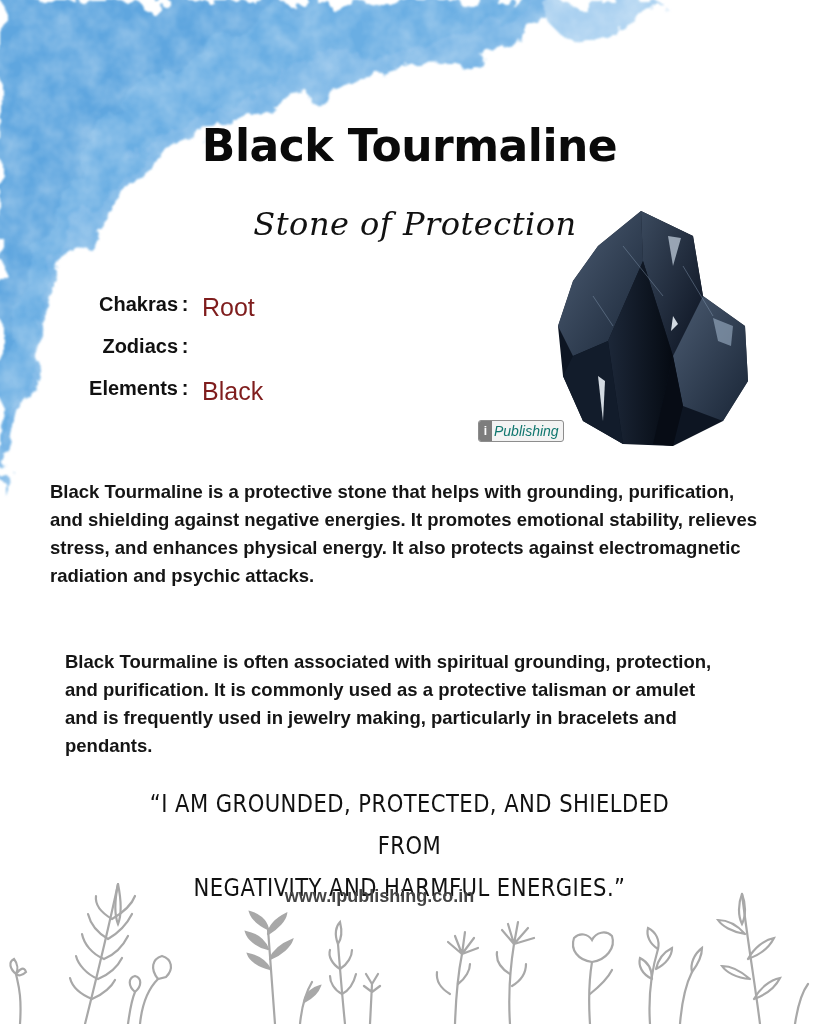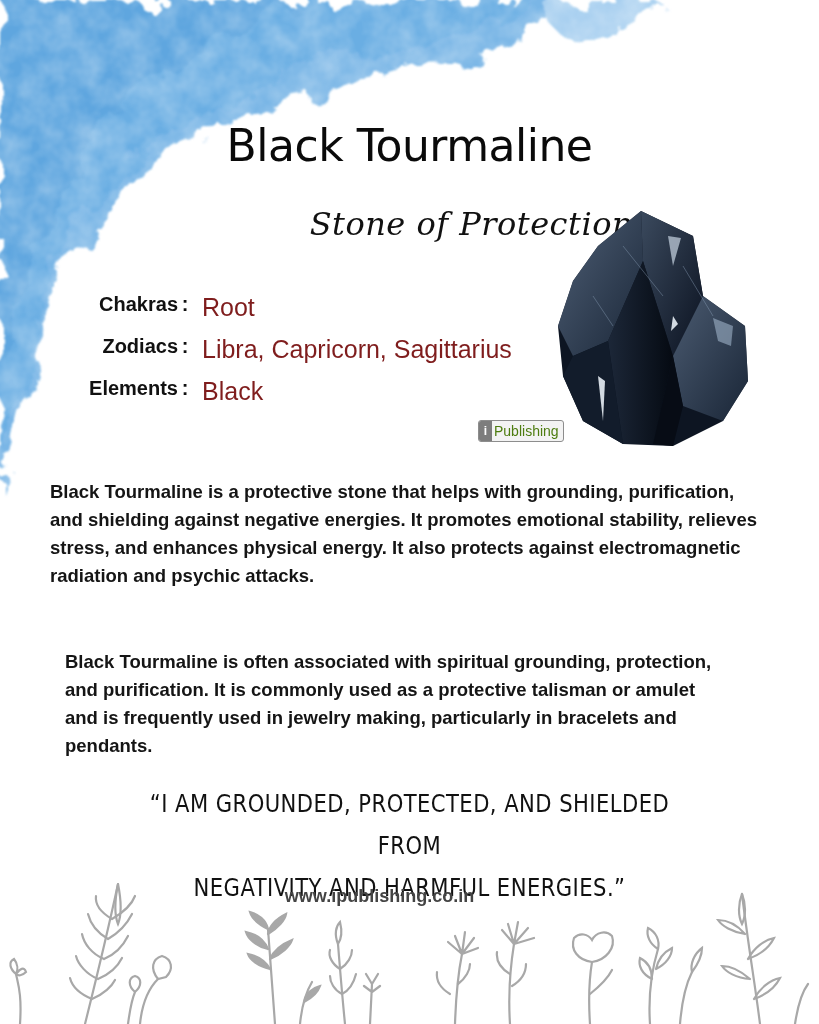--- a/index.html
+++ b/index.html
@@ -5,44 +5,44 @@
   html, body { margin: 0; padding: 0; }
   body {
     width: 819px; height: 1024px; overflow: hidden; position: relative;
     background: #ffffff;
     font-family: "Liberation Sans", sans-serif;
     color: #111;
   }
   .watercolor { position: absolute; left: 0; top: 0; width: 819px; height: 520px; z-index: 0; }
   .title {
     position: absolute; left: 0; width: 819px; top: 120px; text-align: center;
-    font-family: "DejaVu Sans", sans-serif; font-weight: normal; font-size: 44px;
+    font-family: "DejaVu Sans", sans-serif; font-weight: bold; font-size: 44px;
     letter-spacing: -0.5px; color: #0a0a0a; z-index: 2; margin: 0;
   }
   .subtitle {
-    position: absolute; left: 163px; width: 470px; top: 205px; text-align: right;
+    position: absolute; left: 180px; width: 470px; top: 205px; text-align: center;
     font-family: "DejaVu Serif", serif; font-style: italic; font-size: 32px;
     font-weight: normal; color: #111; z-index: 2; letter-spacing: 0.5px;
   }
   .props { position: absolute; left: 40px; top: 293px; z-index: 2; }
   .prop-row { display: flex; align-items: flex-start; height: 42px; }
   .prop-label {
     width: 138px; text-align: right; font-weight: bold; font-size: 20px; color: #111;
   }
   .prop-colon { width: 14px; text-align: center; font-weight: bold; font-size: 20px; }
   .prop-value { padding-left: 10px; font-size: 25px; color: #7f1d1d; }
   .gem { position: absolute; left: 553px; top: 206px; z-index: 2; }
   .watermark {
     position: absolute; left: 478px; top: 420px; z-index: 3; display: flex;
     border: 1.5px solid #8d8d8d; border-radius: 3px; background: #f3f3f3;
     height: 20px; align-items: center; overflow: hidden;
   }
   .wm-i { background: #7d7d7d; color: #fff; font-size: 12px; width: 13px; height: 20px;
     display: flex; align-items: center; justify-content: center; font-weight: bold; }
-  .wm-text { color: #4d7c0f; font-size: 14px; padding: 0 4px 0 2px; }
+  .wm-text { color: #0f766e; font-size: 14px; padding: 0 4px 0 2px; font-style: italic; }
   .para {
     position: absolute; left: 50px; width: 719px; text-align: left;
     font-family: "Liberation Sans", sans-serif; font-weight: bold; font-size: 18.5px;
     line-height: 28px; color: #151515; z-index: 2; margin: 0;
   }
   .p1 { top: 478px; }
   .p2 { top: 648px; left: 65px; width: 659px; }
   .affirm {
     position: absolute; left: 80px; width: 659px; top: 783px; text-align: center;
     font-family: "DejaVu Sans", sans-serif; font-size: 24px; line-height: 42px;
@@ -84,21 +84,20 @@
 
 <div class="props">
   <div class="prop-row">
     <span class="prop-label">Chakras</span>
     <span class="prop-colon">:</span>
     <span class="prop-value">Root</span>
   </div>
   <div class="prop-row">
     <span class="prop-label">Zodiacs</span>
     <span class="prop-colon">:</span>
-    <span class="prop-value">Libra, Capricorn, Sagittarius</span>
   </div>
   <div class="prop-row">
     <span class="prop-label">Elements</span>
     <span class="prop-colon">:</span>
     <span class="prop-value">Black</span>
   </div>
 </div>
 
 <svg class="gem" width="200" height="245" viewBox="0 0 200 245" xmlns="http://www.w3.org/2000/svg">
   <defs>

